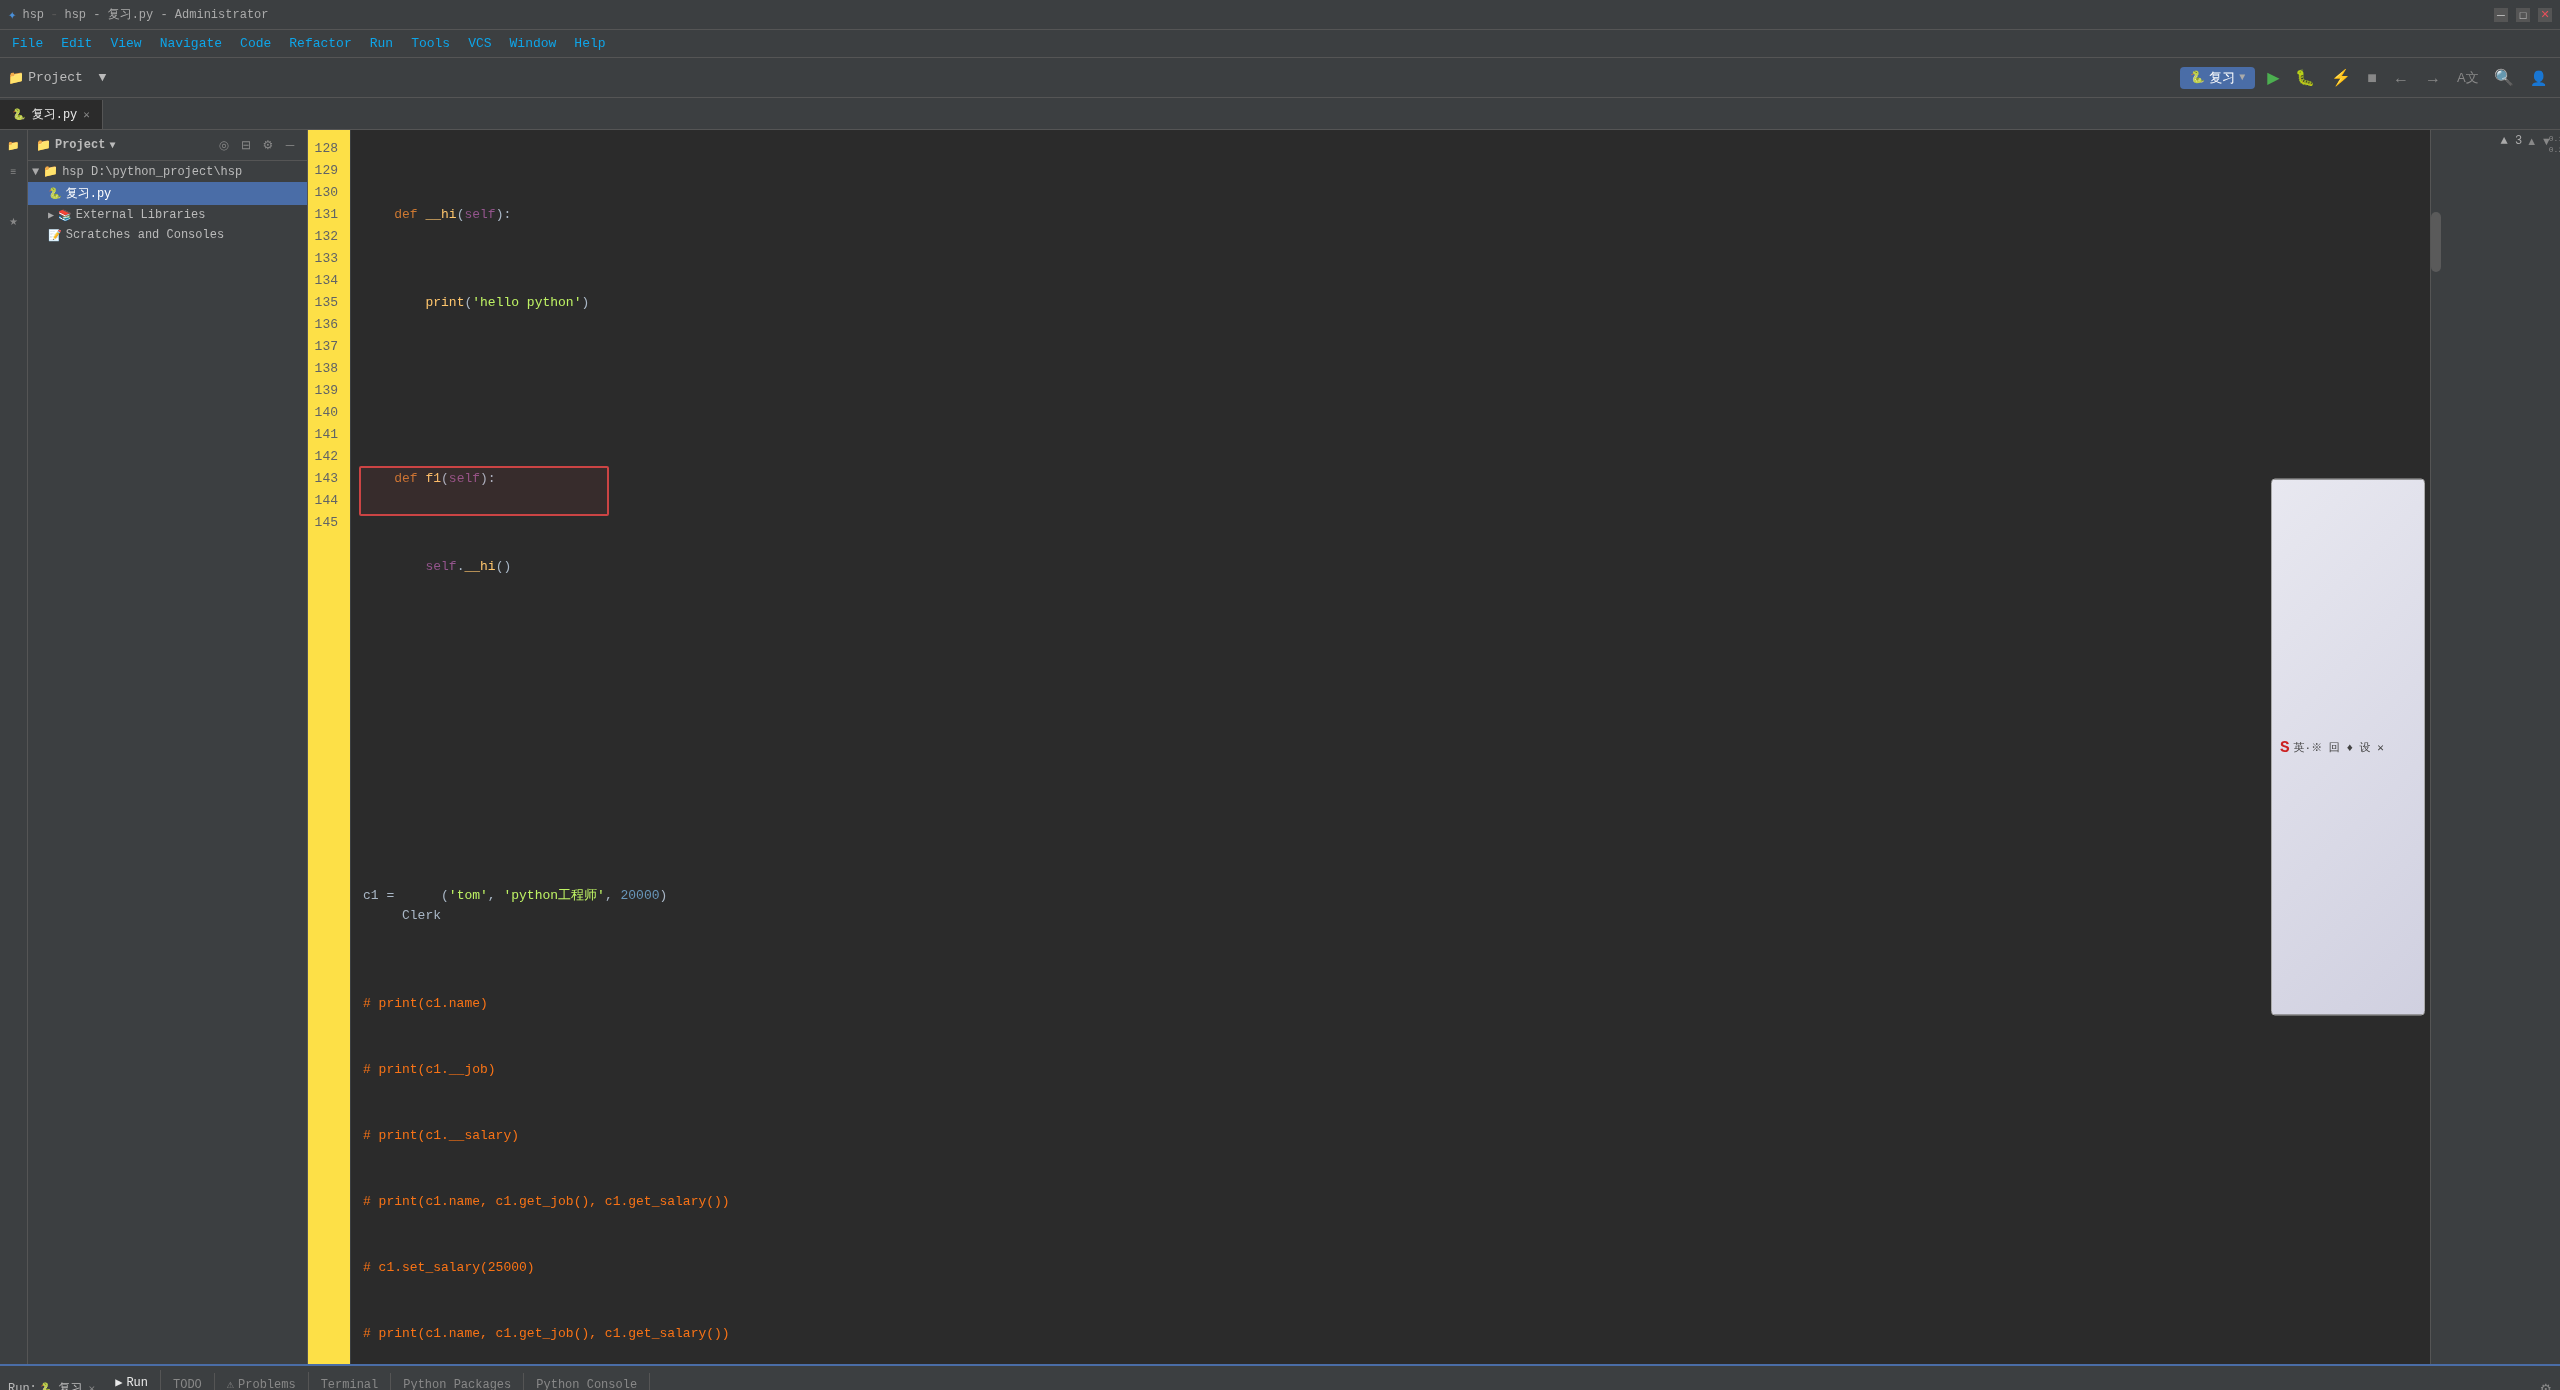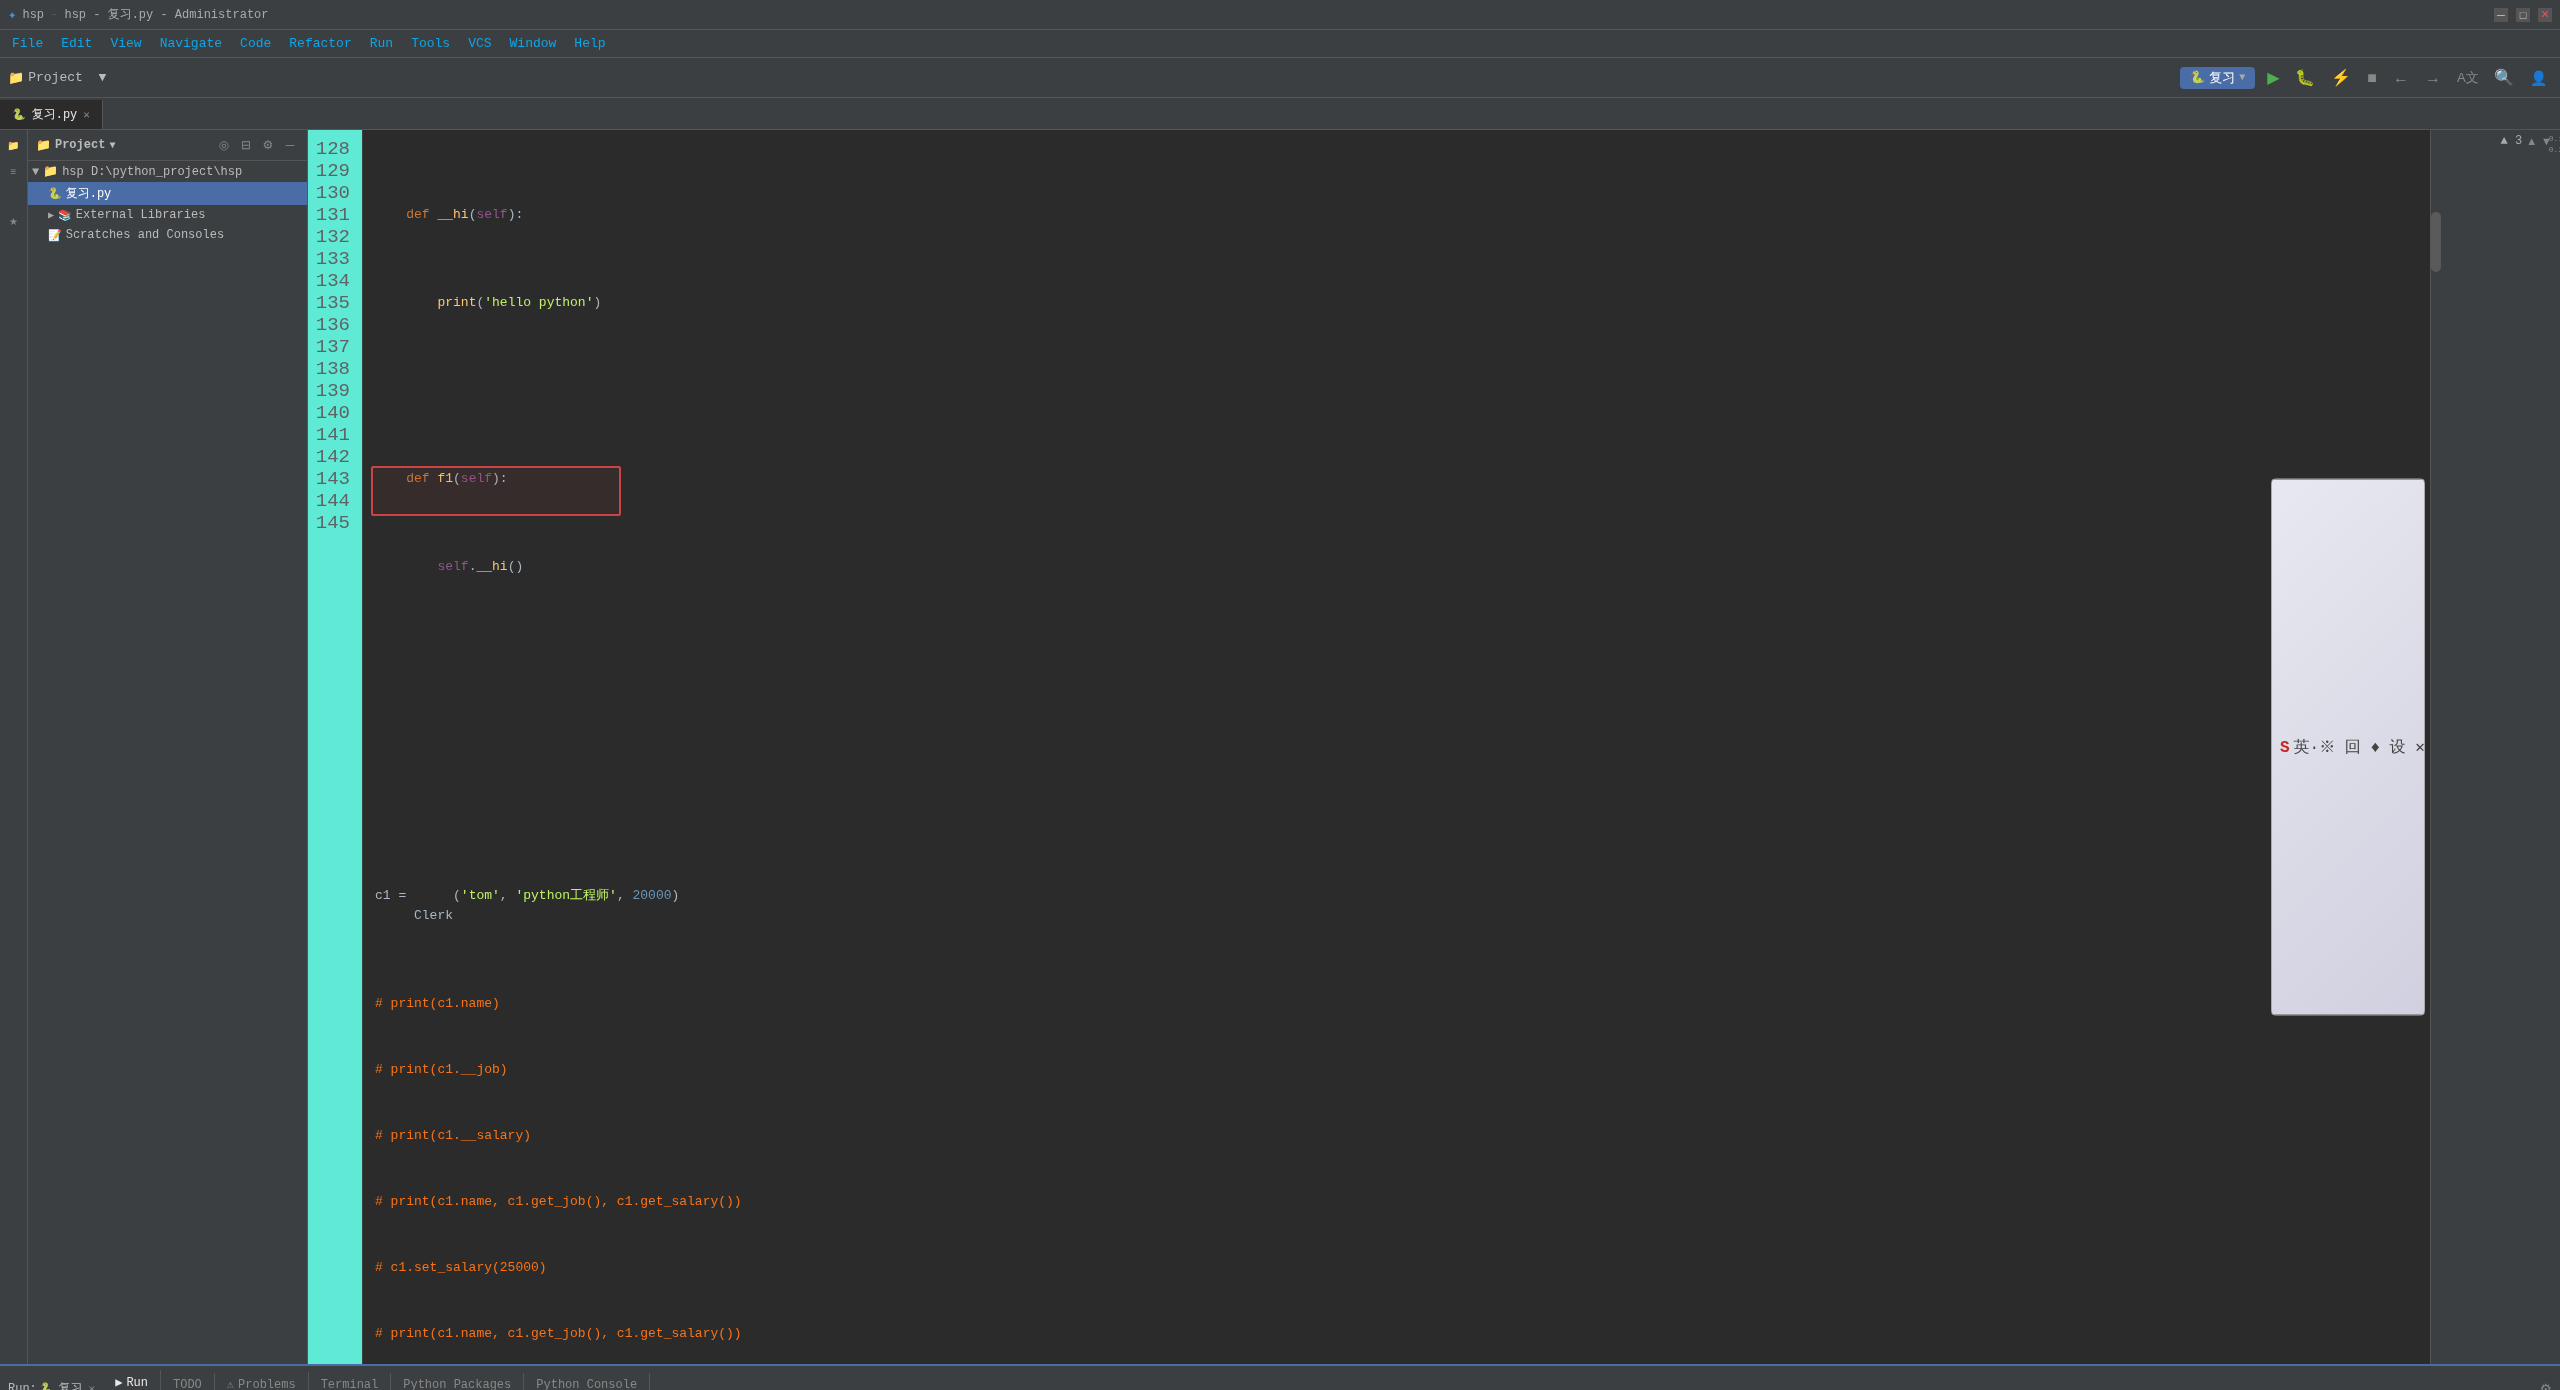--- a/index.html
+++ b/index.html
@@ -189,26 +189,26 @@
       position: relative;
       display: flex;
       flex-direction: column;
     }
     .code-container {
       flex: 1;
       display: flex;
       overflow: hidden;
     }
     .line-numbers {
-      width: 55px;
-      background: #5eead4;
+      width: 43px;
+      background: #fde047;
       padding: 8px 0;
       text-align: right;
       color: #606366;
-      font-size: 19px;
+      font-size: 13px;
       line-height: 22px;
       user-select: none;
       border-right: 1px solid #3c3f41;
       padding-right: 8px;
     }
     .line-numbers .ln { padding-right: 4px; }
 
     .code-content {
       flex: 1;
       padding: 8px 0 8px 12px;
@@ -524,21 +524,21 @@
           
           
         </div>
 
         <div class="scrollbar-track">
           <div class="scrollbar-thumb"></div>
         </div>
 
         <div class="sohu-widget" style="position:absolute; bottom:80px; left:-160px; z-index:10;">
           <span class="sohu-s">S</span>
-          <span style="font-size:16px; color:#444;">英·※ 回 ♦ 设 ✕</span>
+          <span style="font-size:11px; color:#444;">英·※ 回 ♦ 设 ✕</span>
         </div>
 
         <div style="position:absolute; right:0; top:0; width:8px; height:100%; background:#3c3f41; display:flex; flex-direction:column; align-items:center; padding:4px 0; gap:2px;">
           <div style="font-size:8px; color:#888;">0.1</div>
           <div style="font-size:8px; color:#888;">0.2</div>
         </div>
       </div>
 
     </div>
   </div>

